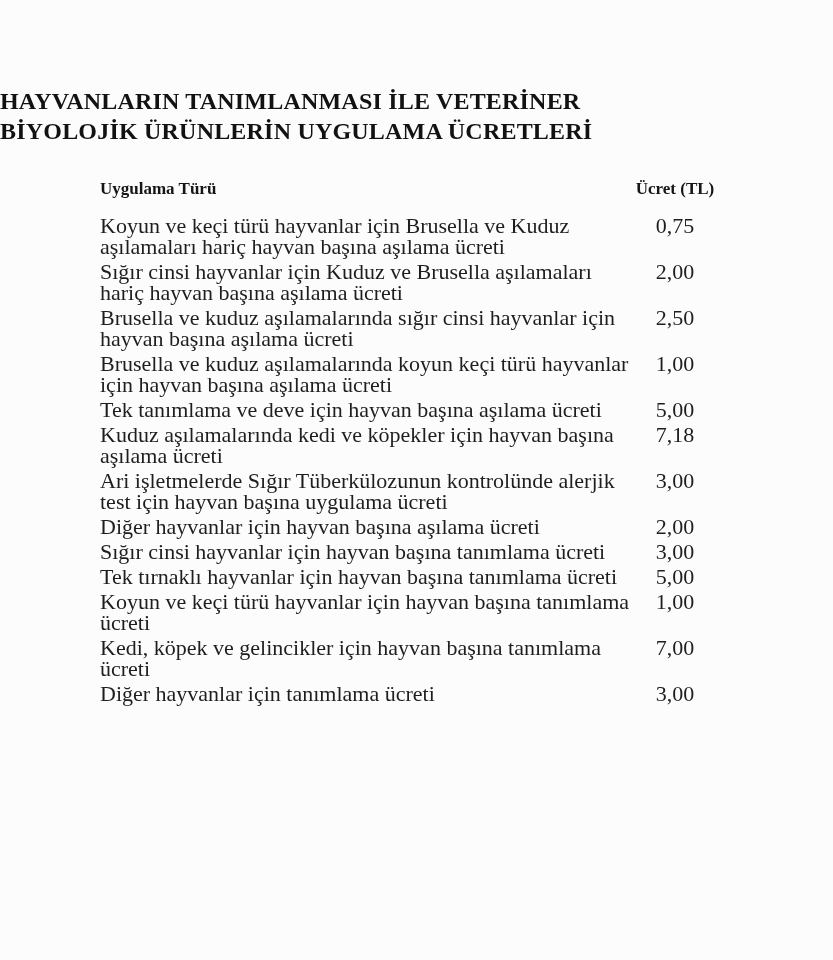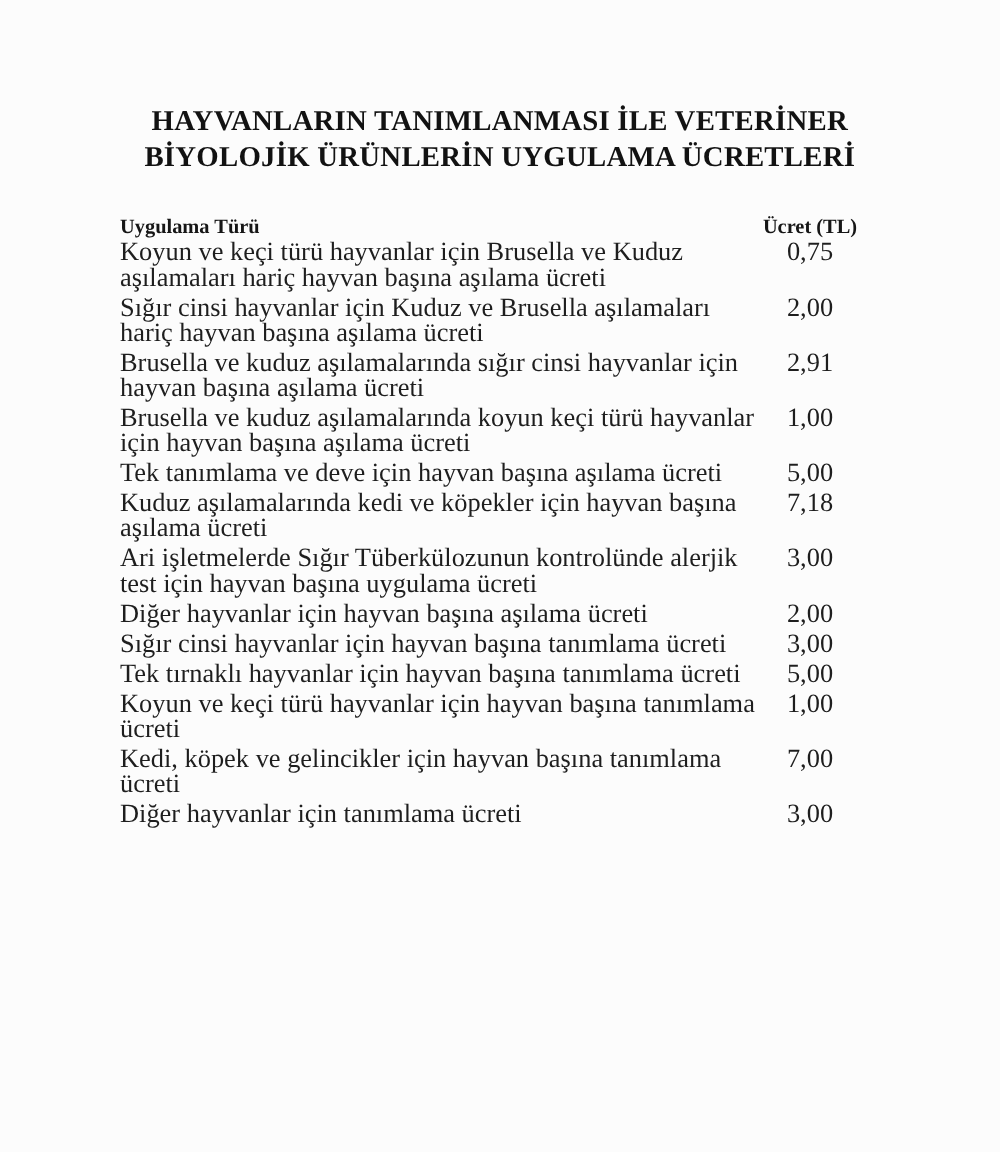--- a/index.html
+++ b/index.html
@@ -19,38 +19,38 @@
     font-family: "Liberation Serif", "DejaVu Serif", serif;
     overflow: hidden;
   }
   .page {
     width: 833px;
     height: 960px;
     padding-top: 86px;
   }
   .title {
     margin: 0 0 32px 0;
-    text-align: center;
     font-size: 24px;
     font-weight: bold;
     line-height: 30px;
     color: #121212;
     letter-spacing: 0.2px;
   }
   .title .title-line { display: block; }
   .table {
     margin-left: 100px;
     width: 650px;
   }
   .table-header {
     display: flex;
     align-items: flex-start;
     font-weight: bold;
     font-size: 17px;
     line-height: 21px;
+    margin-bottom: 16px;
     color: #161616;
   }
   .row {
     display: flex;
     align-items: flex-start;
     font-size: 22px;
     line-height: 21px;
     margin-bottom: 4px;
   }
   .col-label {
@@ -83,21 +83,21 @@
         <div class="row">
           <div class="col-label">Koyun ve keçi türü hayvanlar için Brusella ve Kuduz aşılamaları hariç hayvan başına aşılama ücreti</div>
           <div class="col-fee">0,75</div>
         </div>
         <div class="row">
           <div class="col-label">Sığır cinsi hayvanlar için Kuduz ve Brusella aşılamaları hariç hayvan başına aşılama ücreti</div>
           <div class="col-fee">2,00</div>
         </div>
         <div class="row">
           <div class="col-label">Brusella ve kuduz aşılamalarında sığır cinsi hayvanlar için hayvan başına aşılama ücreti</div>
-          <div class="col-fee">2,91</div>
+          <div class="col-fee">2,50</div>
         </div>
         <div class="row">
           <div class="col-label">Brusella ve kuduz aşılamalarında koyun keçi türü hayvanlar için hayvan başına aşılama ücreti</div>
           <div class="col-fee">1,00</div>
         </div>
         <div class="row">
           <div class="col-label">Tek tanımlama ve deve için hayvan başına aşılama ücreti</div>
           <div class="col-fee">5,00</div>
         </div>
         <div class="row">

